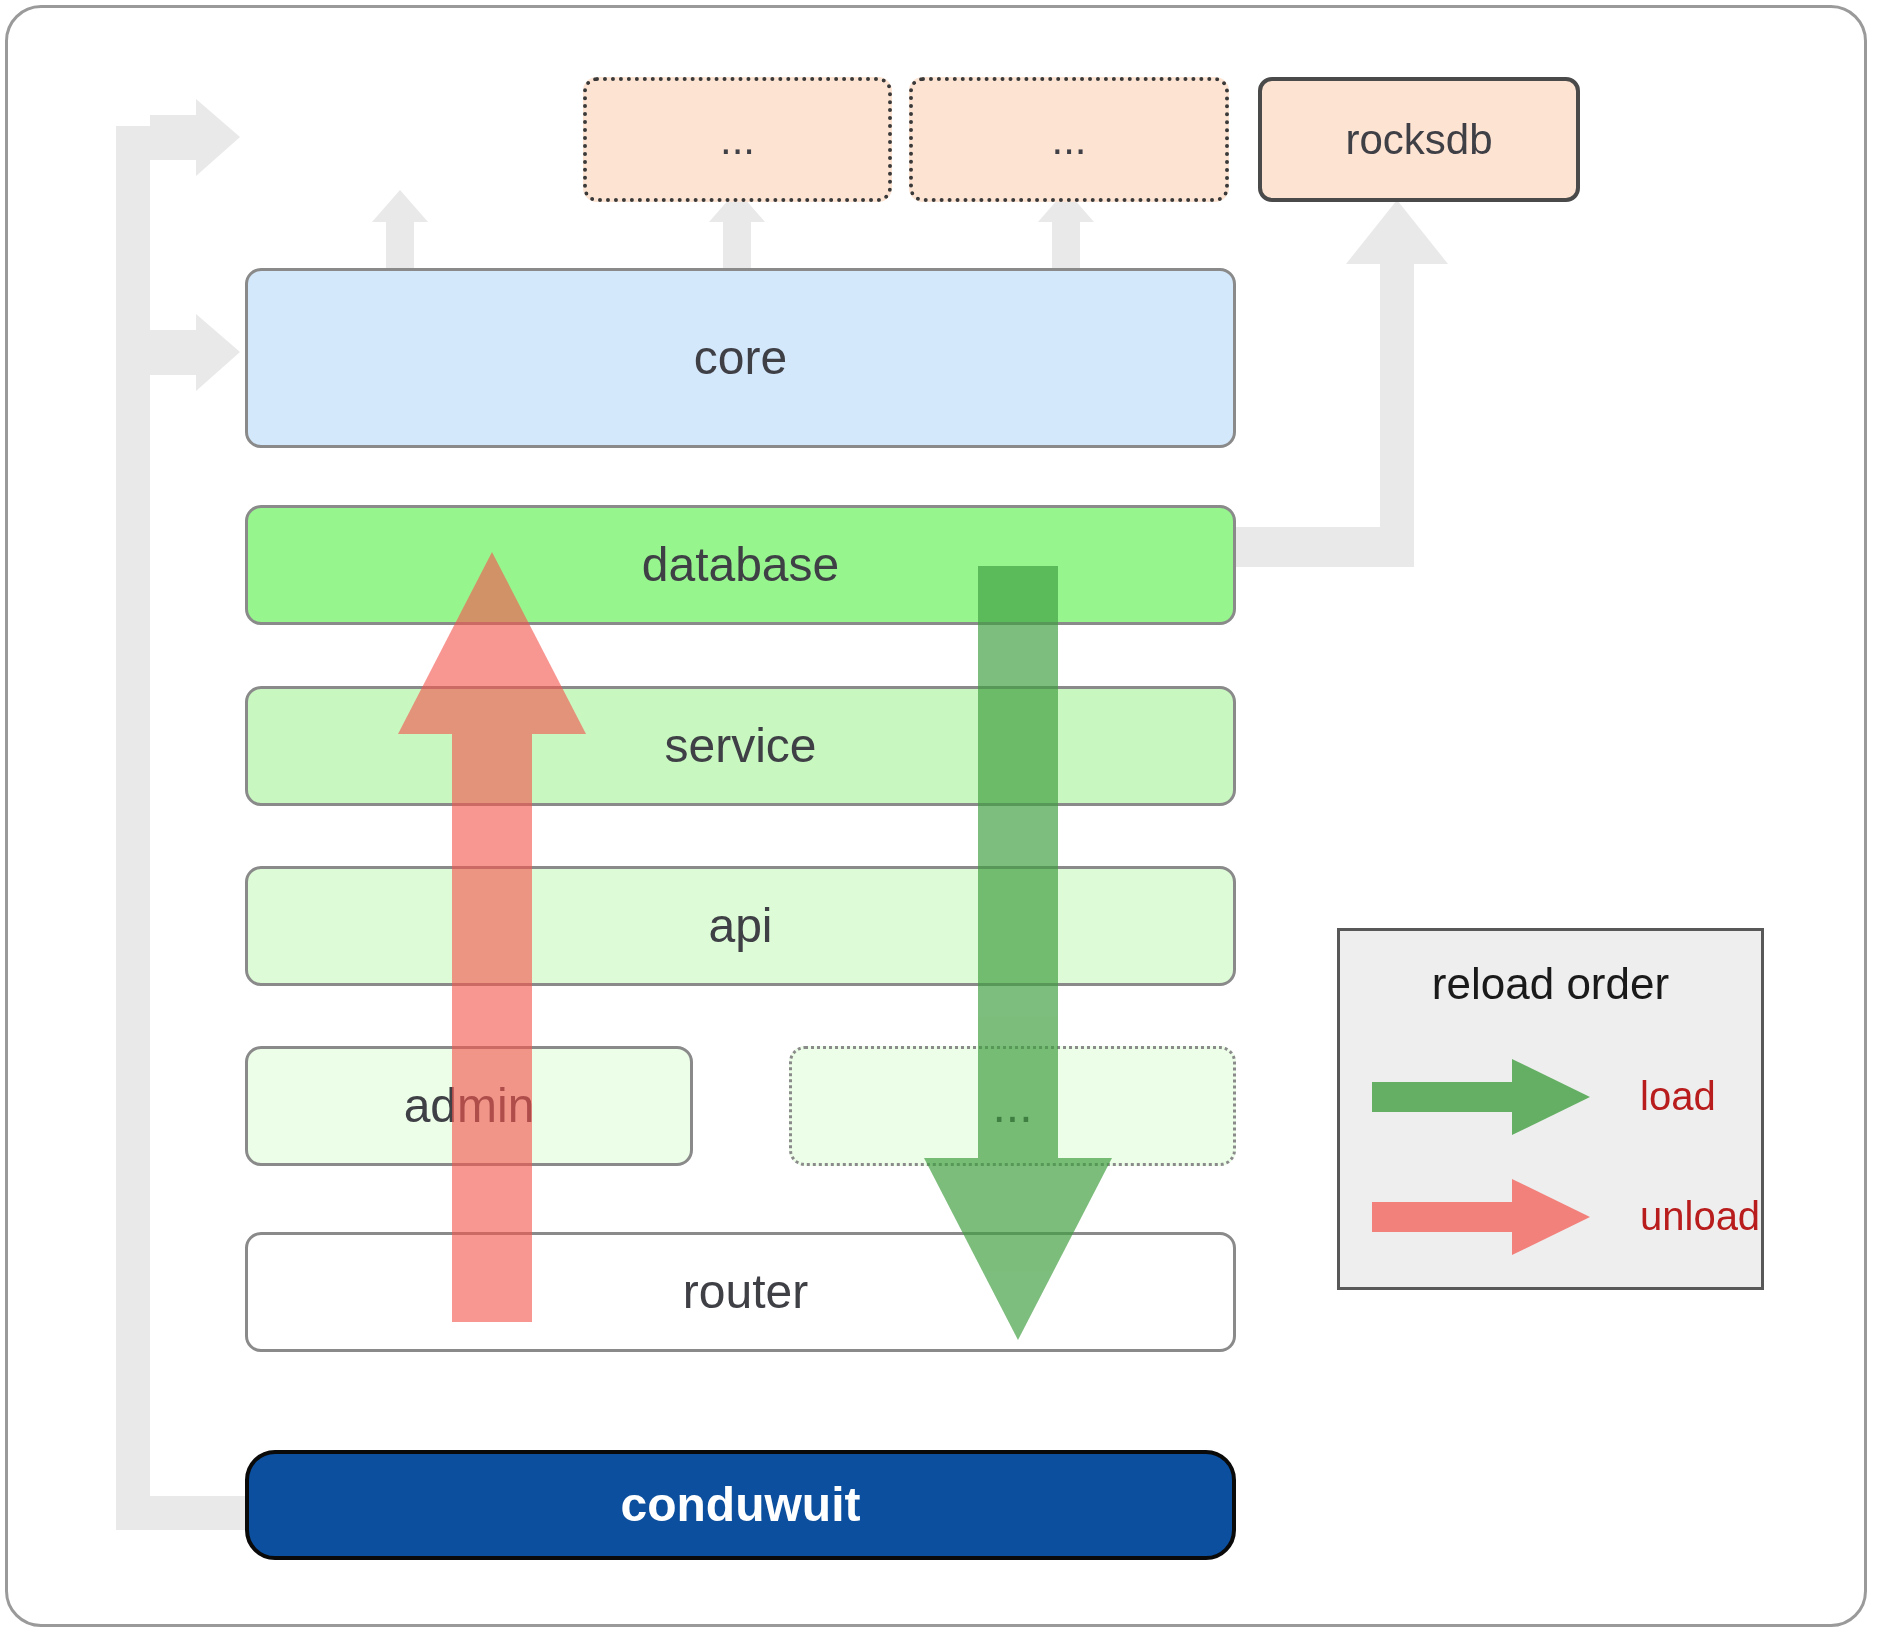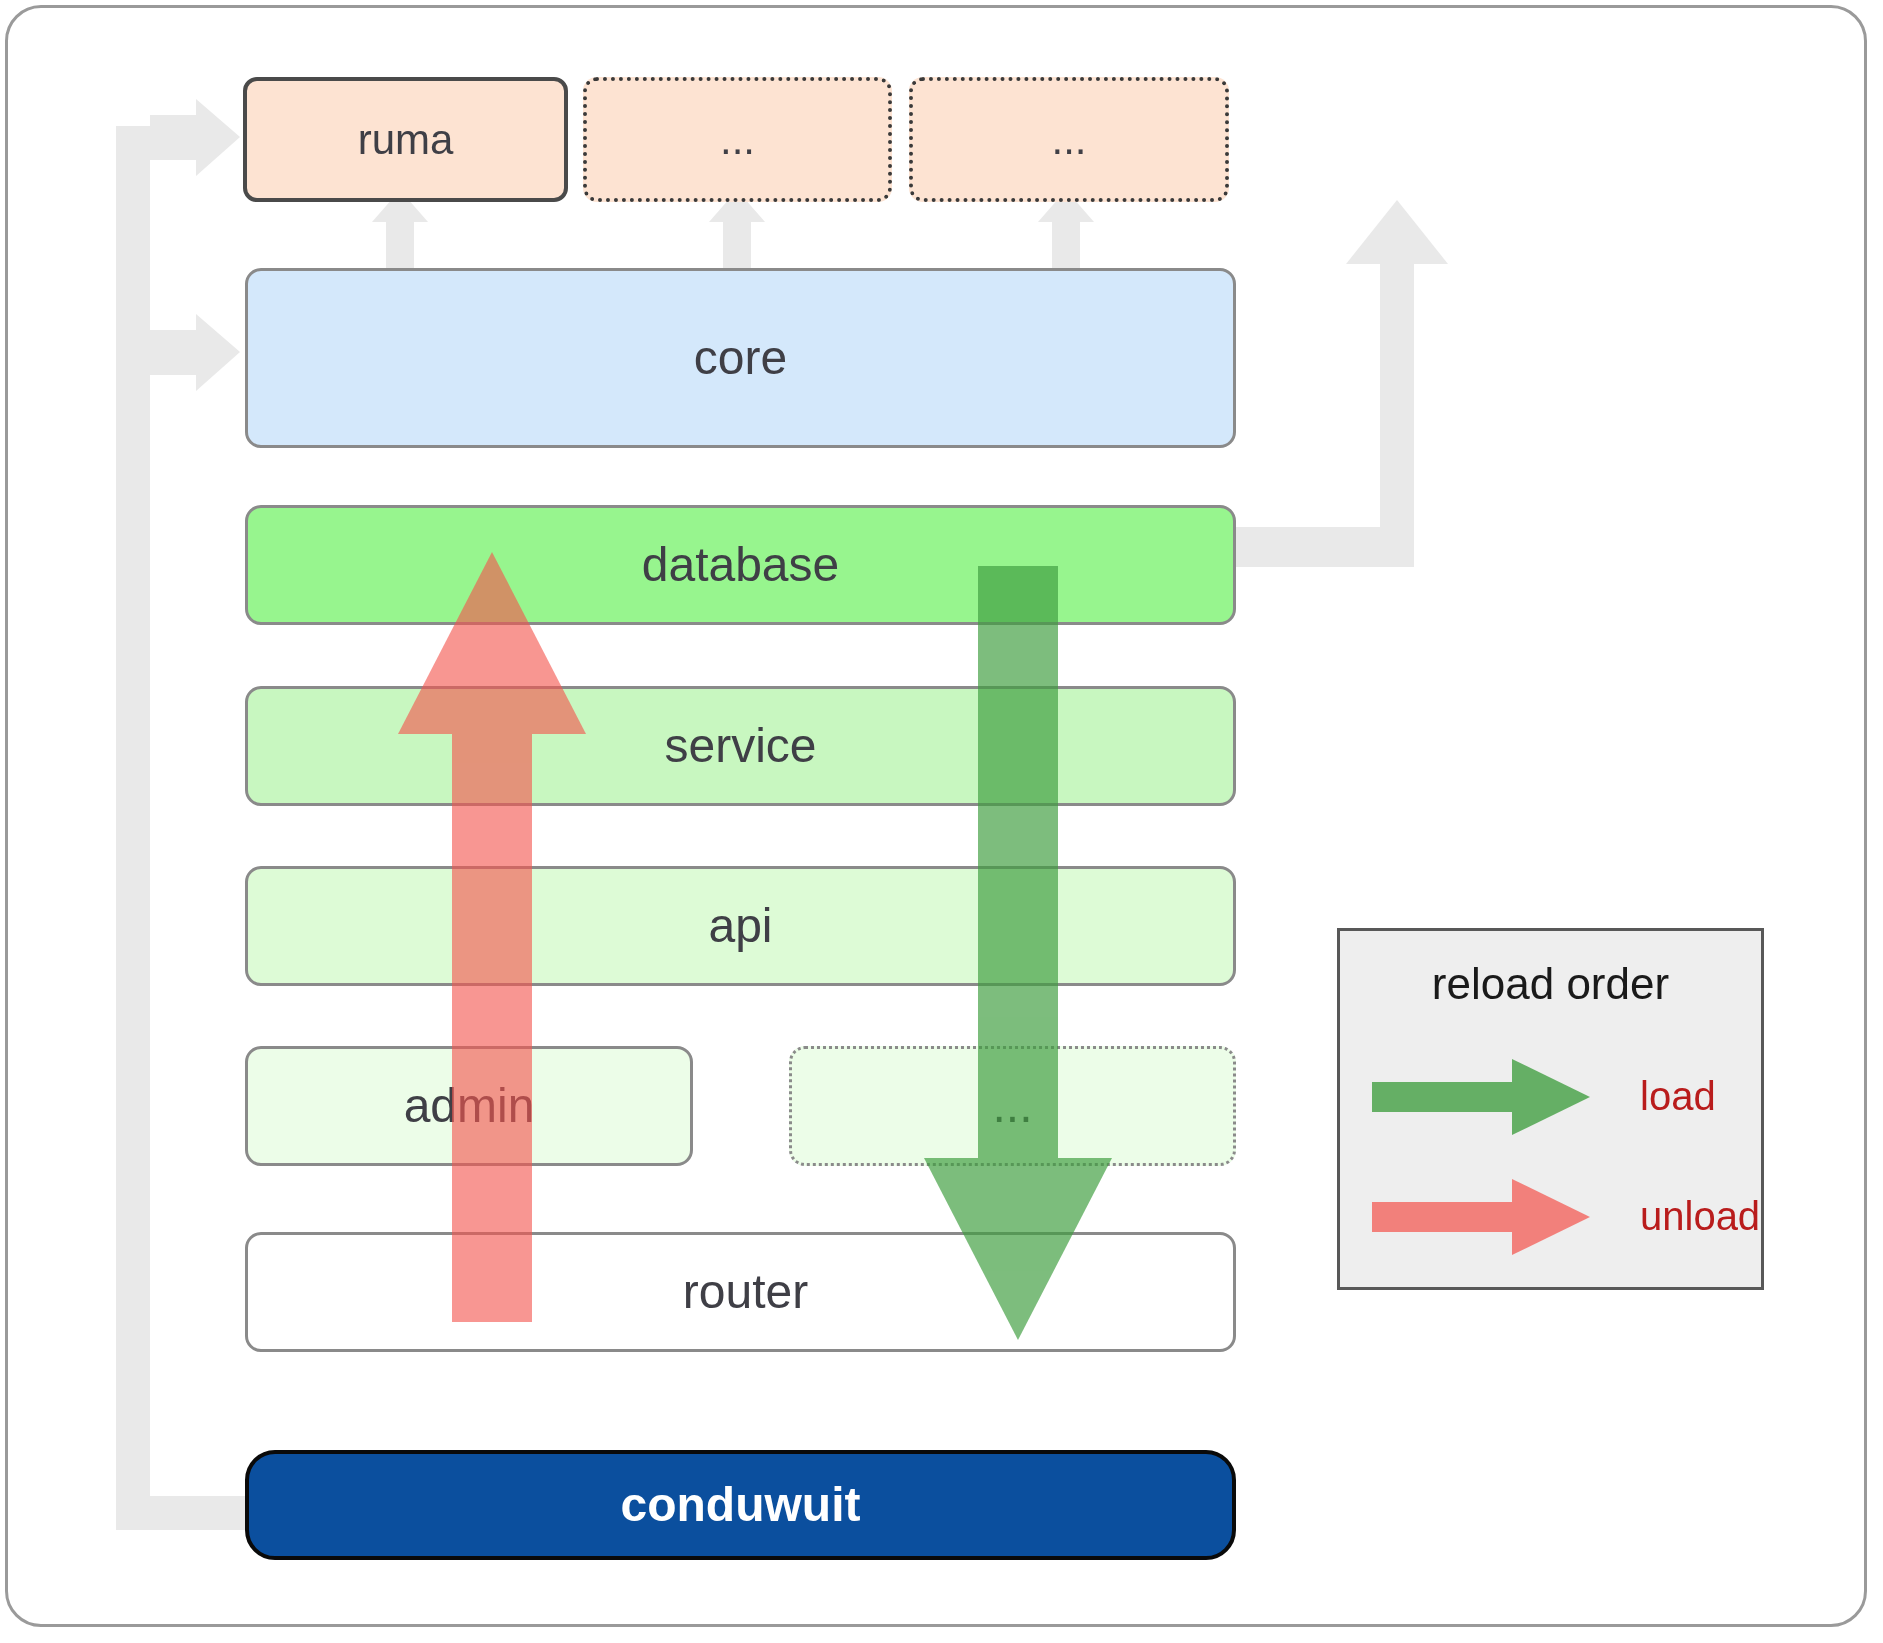--- a/index.html
+++ b/index.html
@@ -163,32 +163,32 @@
 
     <g fill="#e9e9e9">
       <path d="M 1230 543 L 1397 543 Q 1413 543 1413 527 L 1413 262 L 1435 262 L 1405 212 L 1375 262 L 1397 262 L 1397 527 L 1230 527 Z"></path>
       <rect x="1230" y="543" width="2" height="22" fill="none"></rect>
       <path d="M 1230 527 L 1397 527 L 1397 567 L 1230 567 Z"></path>
       <path d="M 1380 262 L 1414 262 L 1414 567 L 1380 567 Z"></path>
       <path d="M 1397 200 L 1448 264 L 1346 264 Z"></path>
     </g>
   </svg>
 
-  <div class="node dep" style="left:243px; top:77px; width:325px; height:125px;">
-    <span class="lbl">ruma</span>
-  </div>
 
   <div class="node dep dotted" style="left:583px; top:77px; width:309px; height:125px;">
     <span class="lbl">...</span>
   </div>
 
   <div class="node dep dotted" style="left:909px; top:77px; width:320px; height:125px;">
     <span class="lbl">...</span>
   </div>
 
+  <div class="node dep" style="left:1258px; top:77px; width:322px; height:125px;">
+    <span class="lbl">rocksdb</span>
+  </div>
 
   <div class="node layer c-core" style="left:245px; top:268px; width:991px; height:180px;">
     <span class="lbl">core</span>
   </div>
 
   <div class="node layer c-database" style="left:245px; top:505px; width:991px; height:120px;justify-content:center;">
     <span class="lbl">database</span>
   </div>
 
   <div class="node layer c-service" style="left:245px; top:686px; width:991px; height:120px;">

